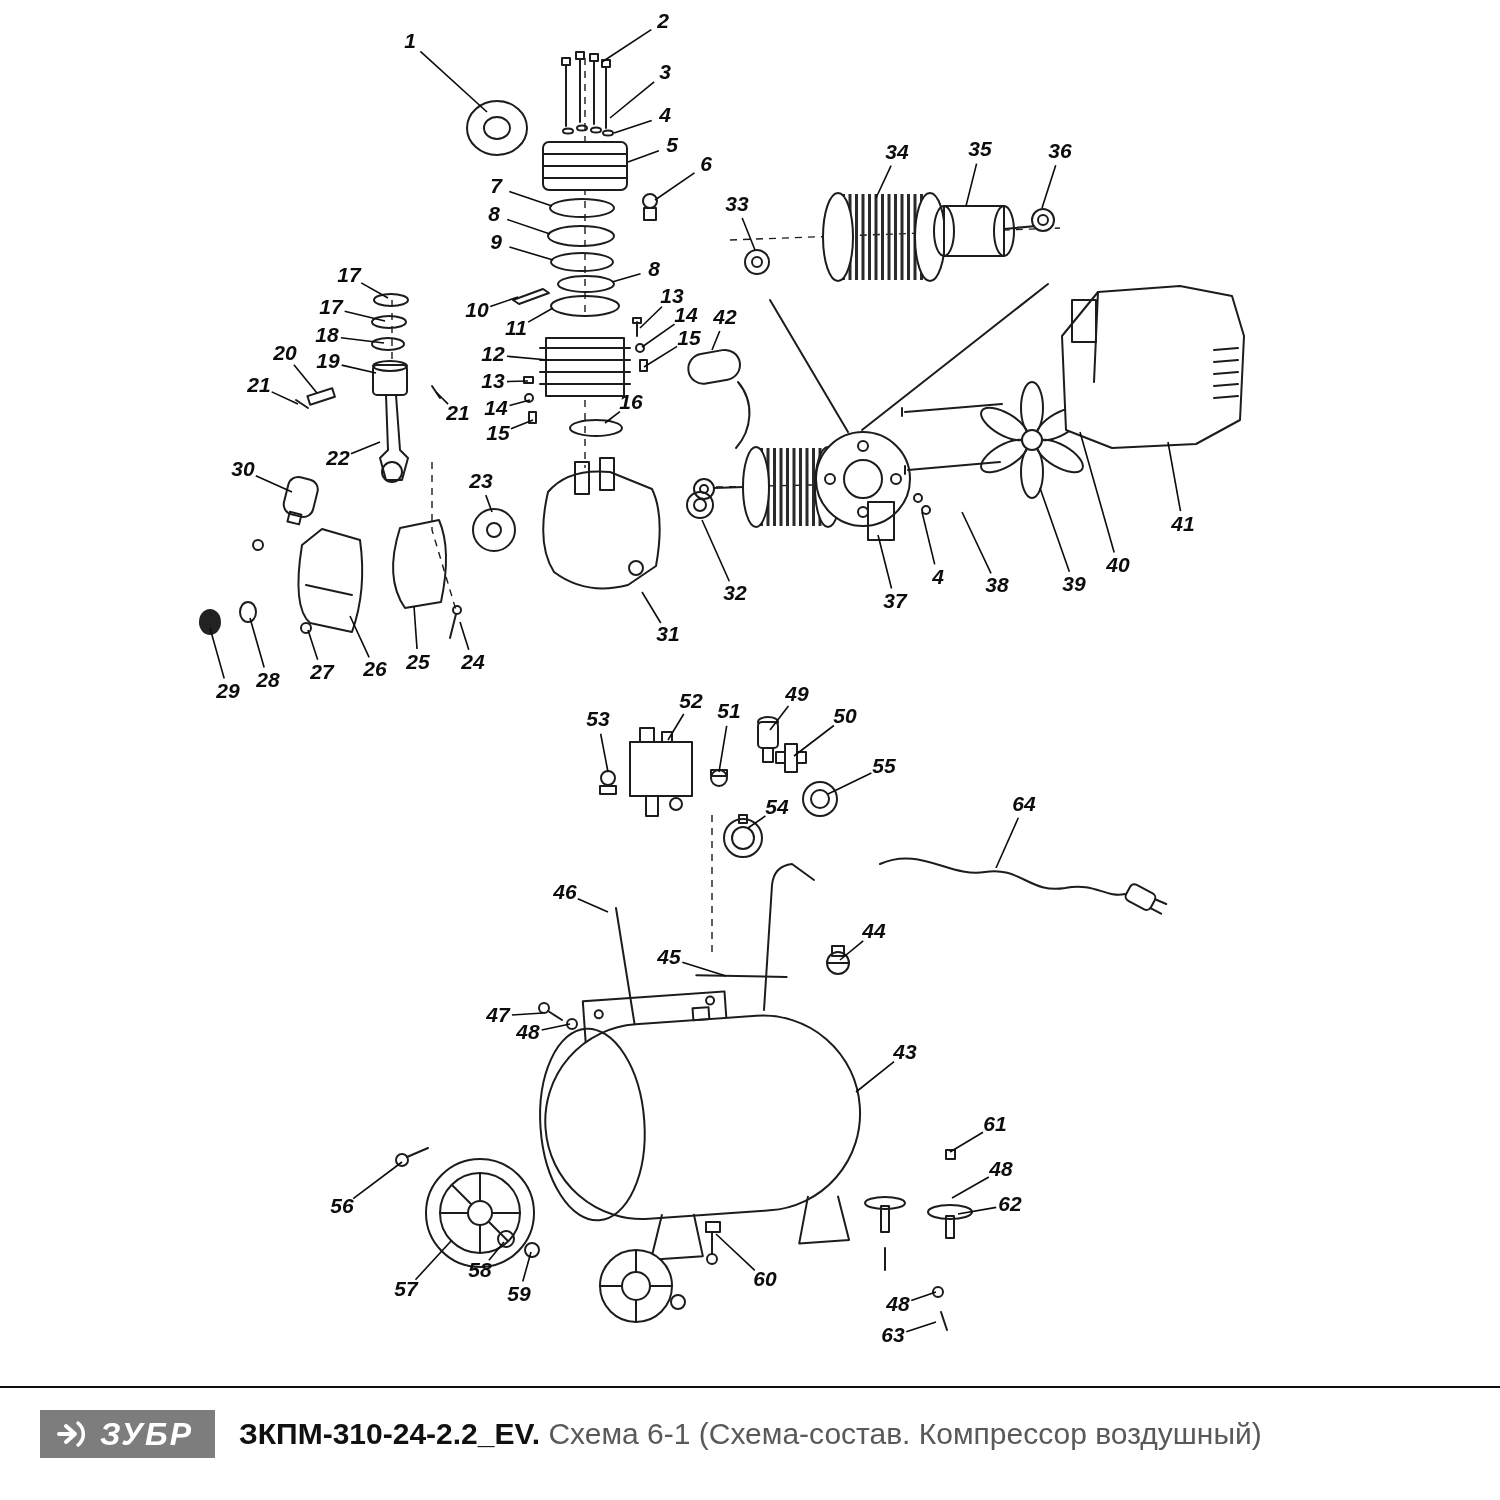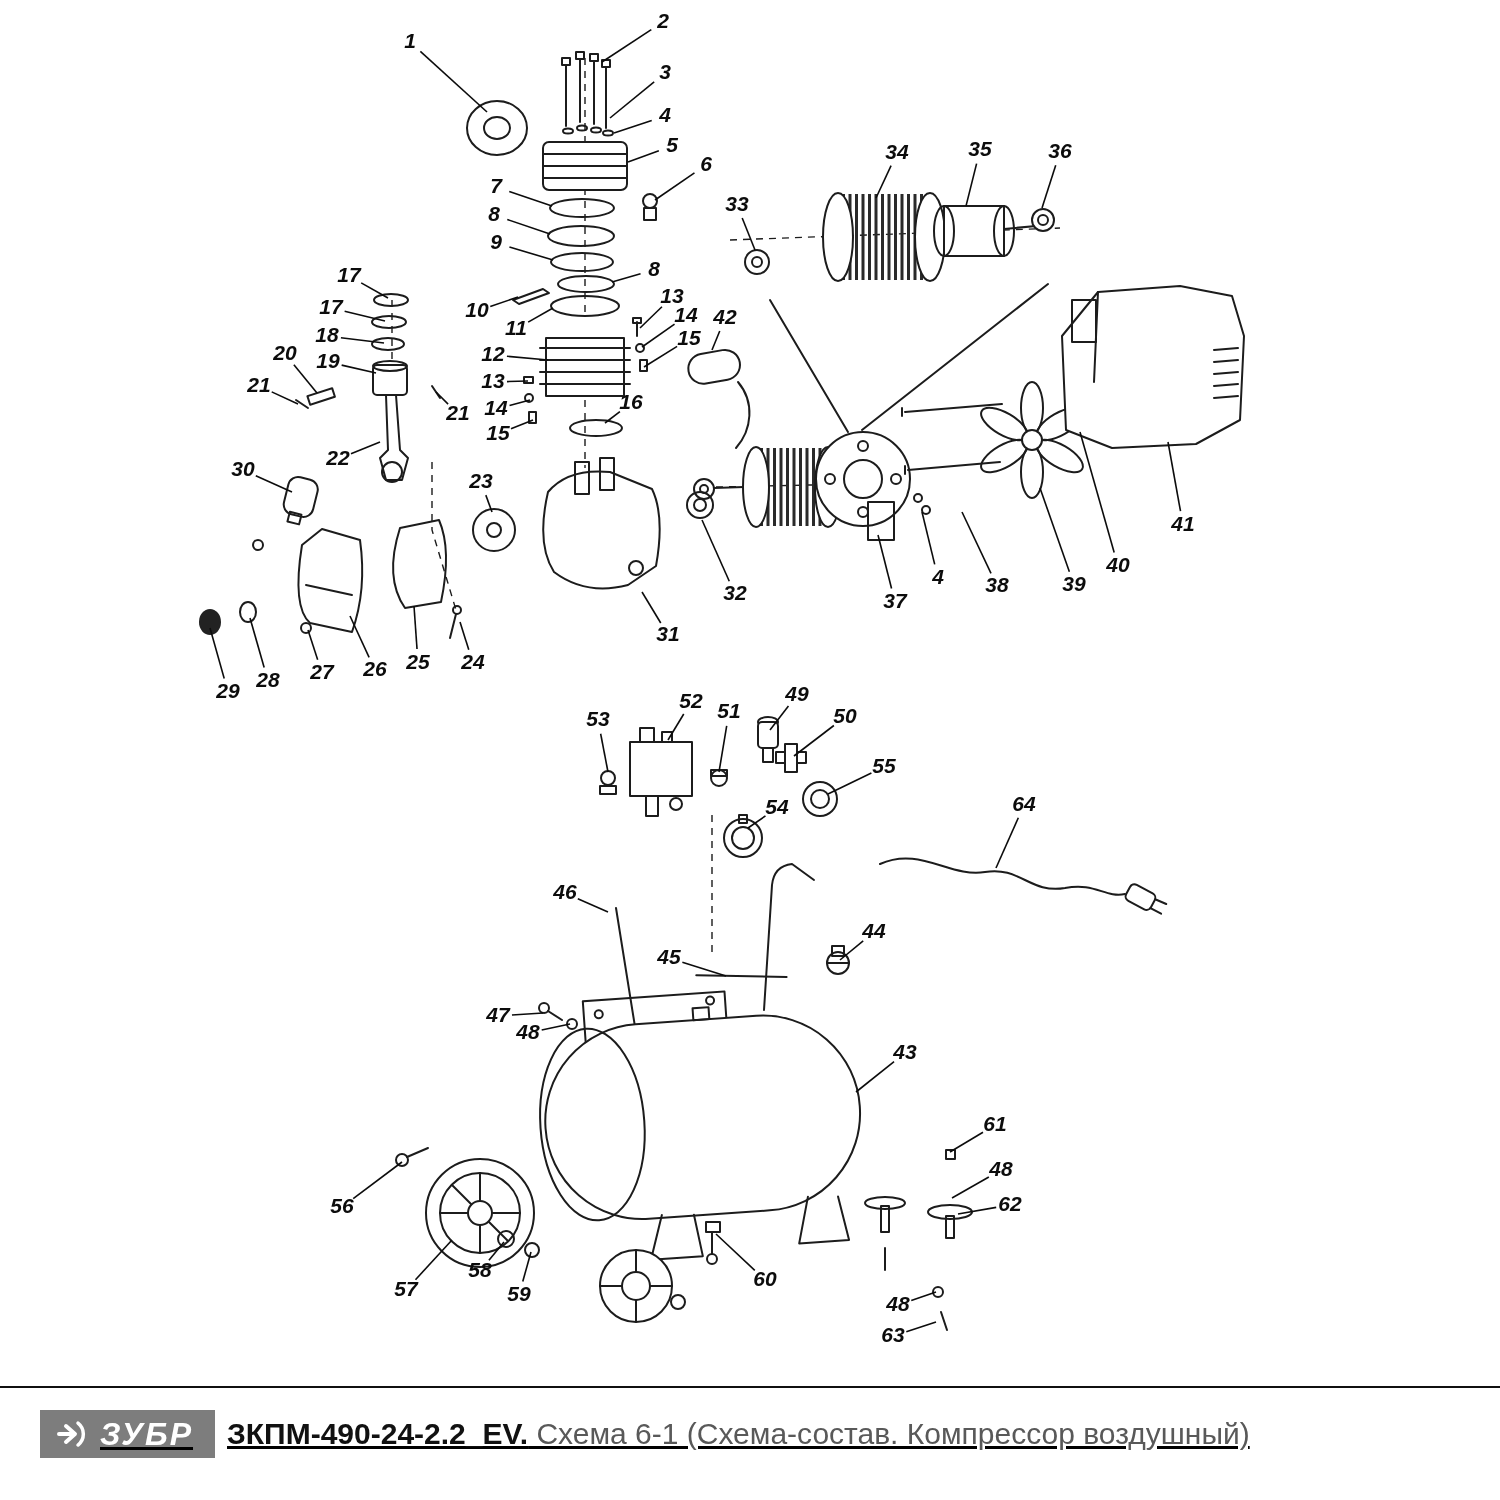--- a/index.html
+++ b/index.html
@@ -9,21 +9,21 @@
   .ink{stroke:#1c1c1c;fill:none;stroke-width:2;stroke-linecap:round;stroke-linejoin:round;}
   .wf{fill:#ffffff;}
   .dk{fill:#222;}
   .dash{stroke:#1c1c1c;stroke-width:1.4;fill:none;stroke-dasharray:7 6;}
   #labels text{font-style:italic;font-weight:700;font-size:21px;fill:#0c0c0c;
                text-anchor:middle;dominant-baseline:middle;
                font-family:"Liberation Sans",sans-serif;}
   #leaders line{stroke:#0c0c0c;stroke-width:1.6;}
   .footer{position:absolute;left:0;top:1386px;width:1500px;}
   .divider{border-top:2px solid #101010;width:1500px;}
-  .footer-row{display:flex;align-items:center;gap:12px;padding:22px 0 0 40px;text-decoration:underline;}
+  .footer-row{display:flex;align-items:center;gap:24px;padding:22px 0 0 40px;}
   .logo{background:#7d7d7d;display:flex;align-items:center;gap:10px;
         padding:7px 22px 7px 14px;height:48px;box-sizing:border-box;}
   .logo-text{color:#fff;font-weight:700;font-style:italic;font-size:32px;letter-spacing:2px;}
   .title{font-size:30px;white-space:nowrap;}
   .model{font-weight:700;color:#111;}
   .subtitle{color:#595959;font-weight:400;}
 </style>
 </head>
 <body>
 
@@ -541,17 +541,17 @@
       <div class="logo">
         <span style="display:inline-flex;">
           <svg width="36" height="36" viewBox="0 0 36 36">
             <path d="M5 18 h13 M12 10 l9 8 -9 8" stroke="#fff" stroke-width="4" fill="none" stroke-linecap="round" stroke-linejoin="round"></path>
             <path d="M24 7 a14 14 0 0 1 0 22" stroke="#fff" stroke-width="3.5" fill="none" stroke-linecap="round"></path>
           </svg>
         </span>
         <span class="logo-text">ЗУБР</span>
       </div>
       <div class="title">
-        <span class="model">ЗКПМ-490-24-2.2_EV.</span><span class="subtitle"> Схема 6-1 (Схема-состав. Компрессор воздушный)</span>
+        <span class="model">ЗКПМ-310-24-2.2_EV.</span><span class="subtitle"> Схема 6-1 (Схема-состав. Компрессор воздушный)</span>
       </div>
     </div>
   </div>
 </div>
 
 </body></html>

